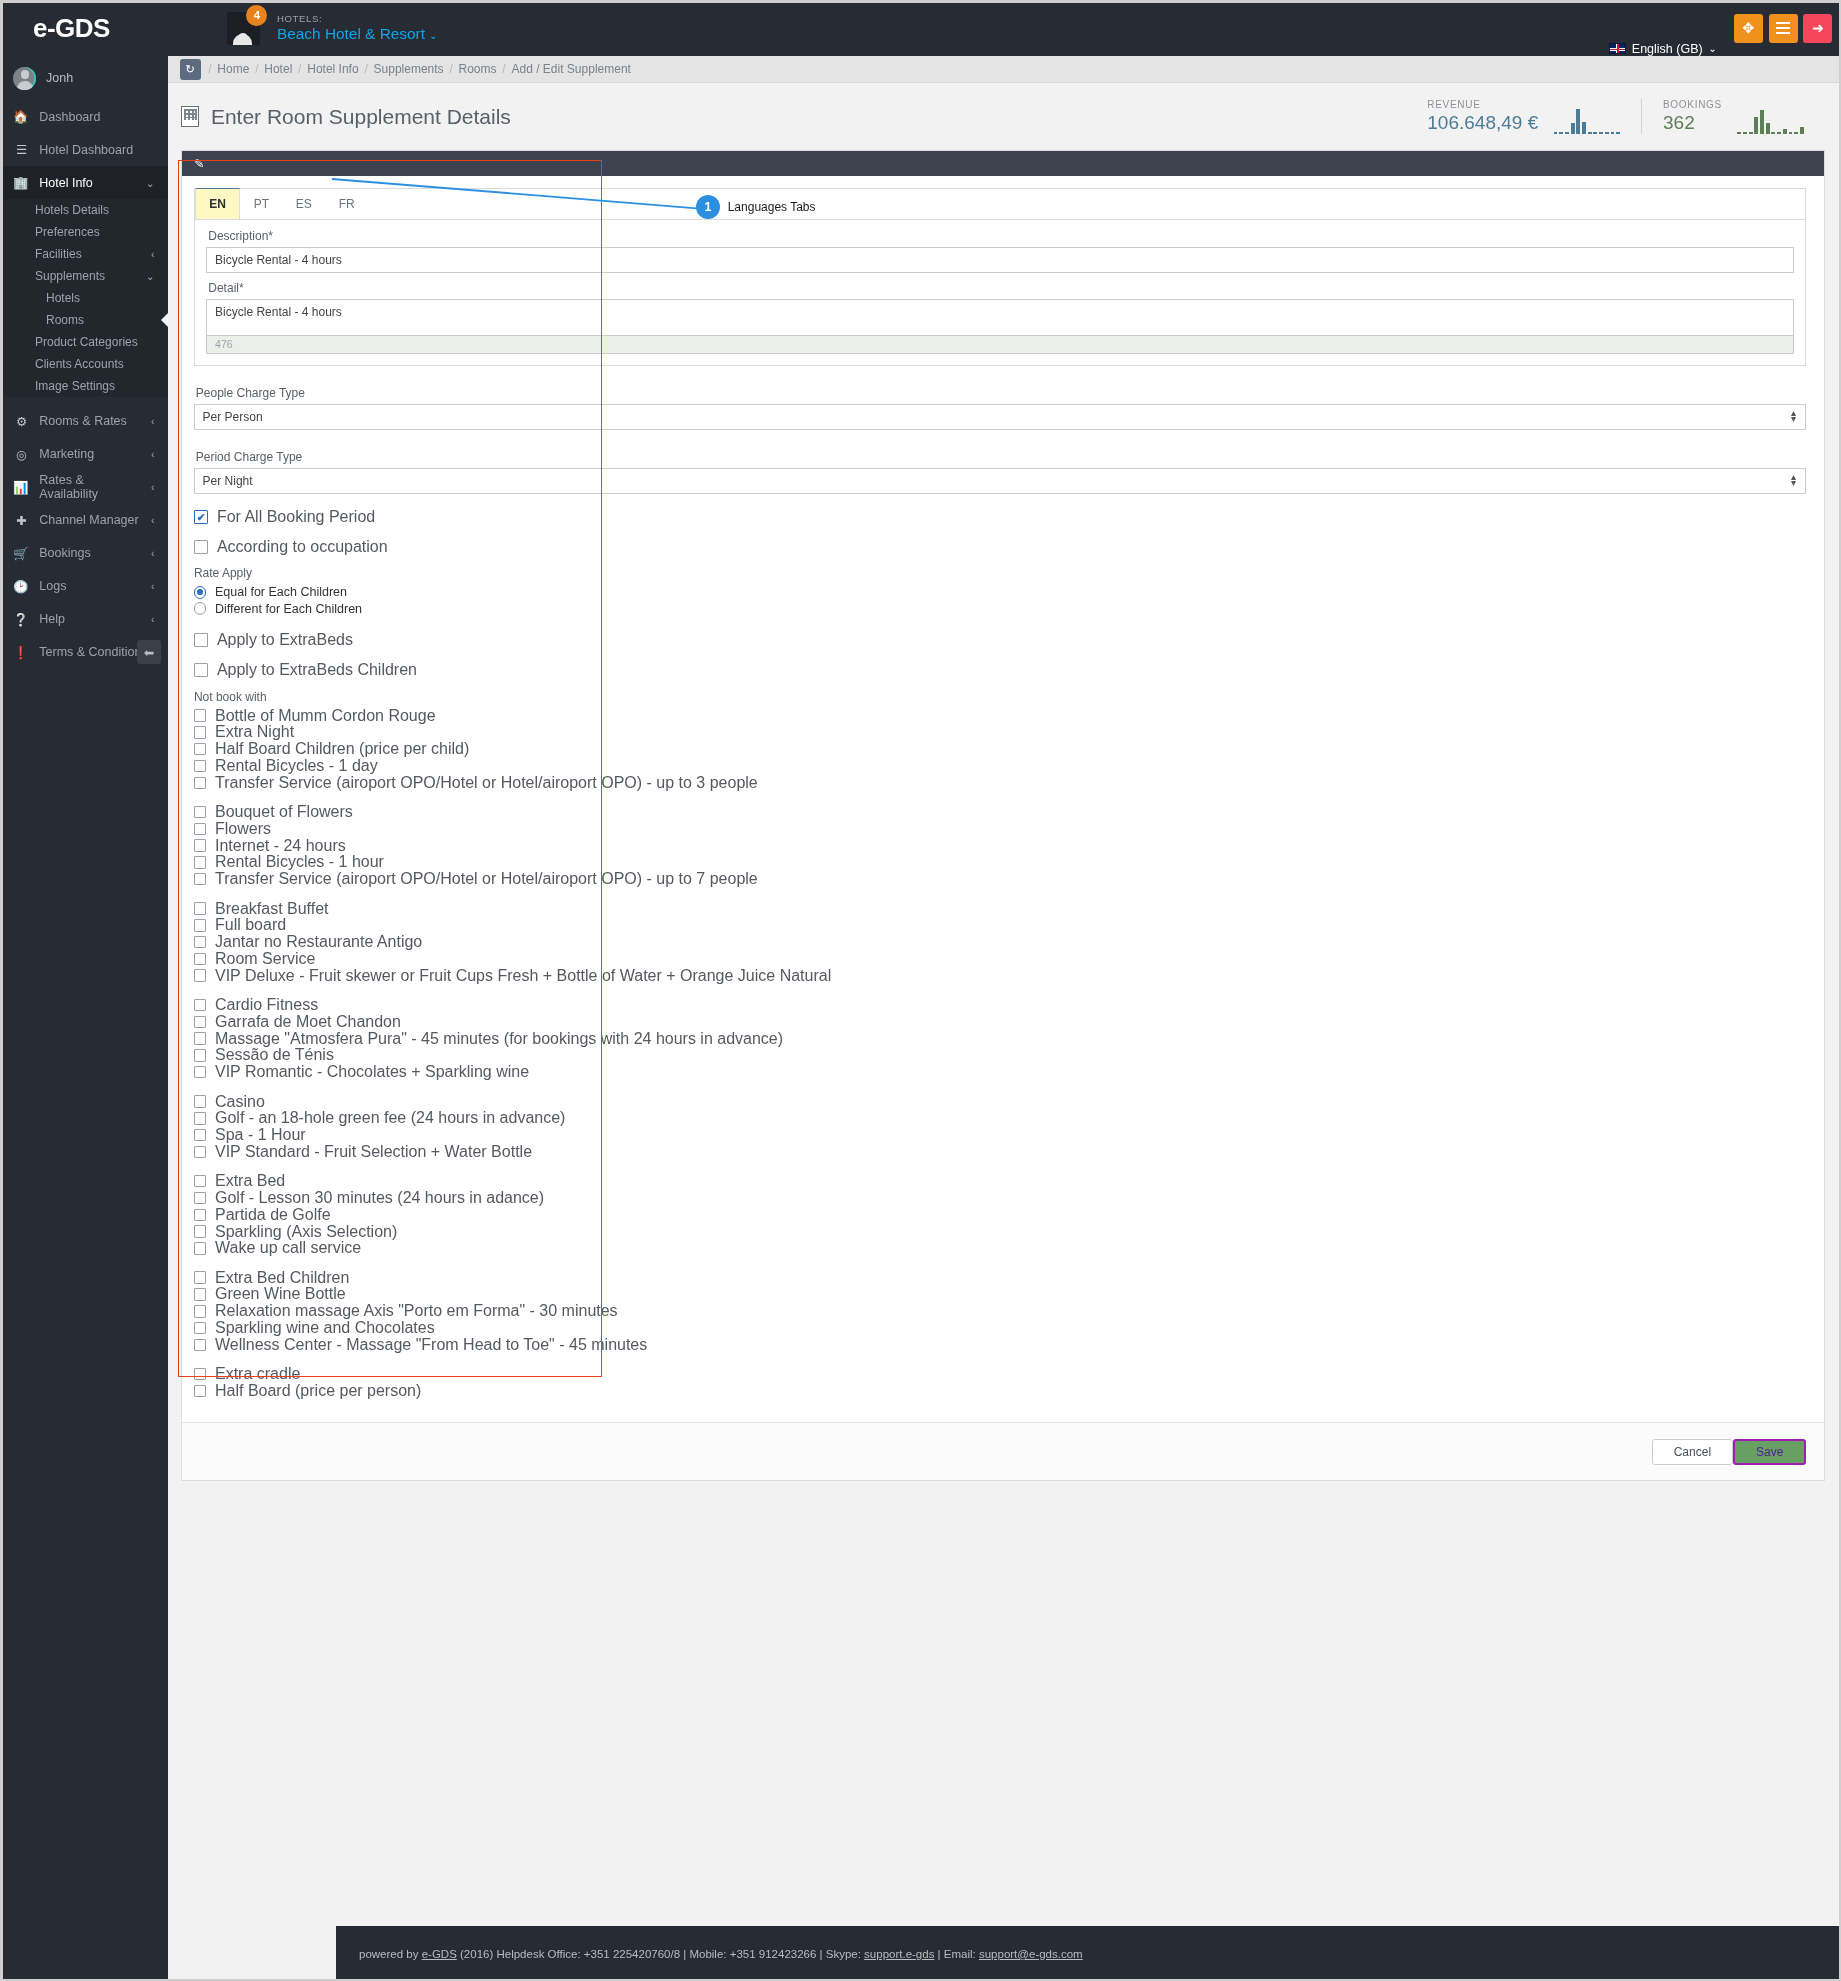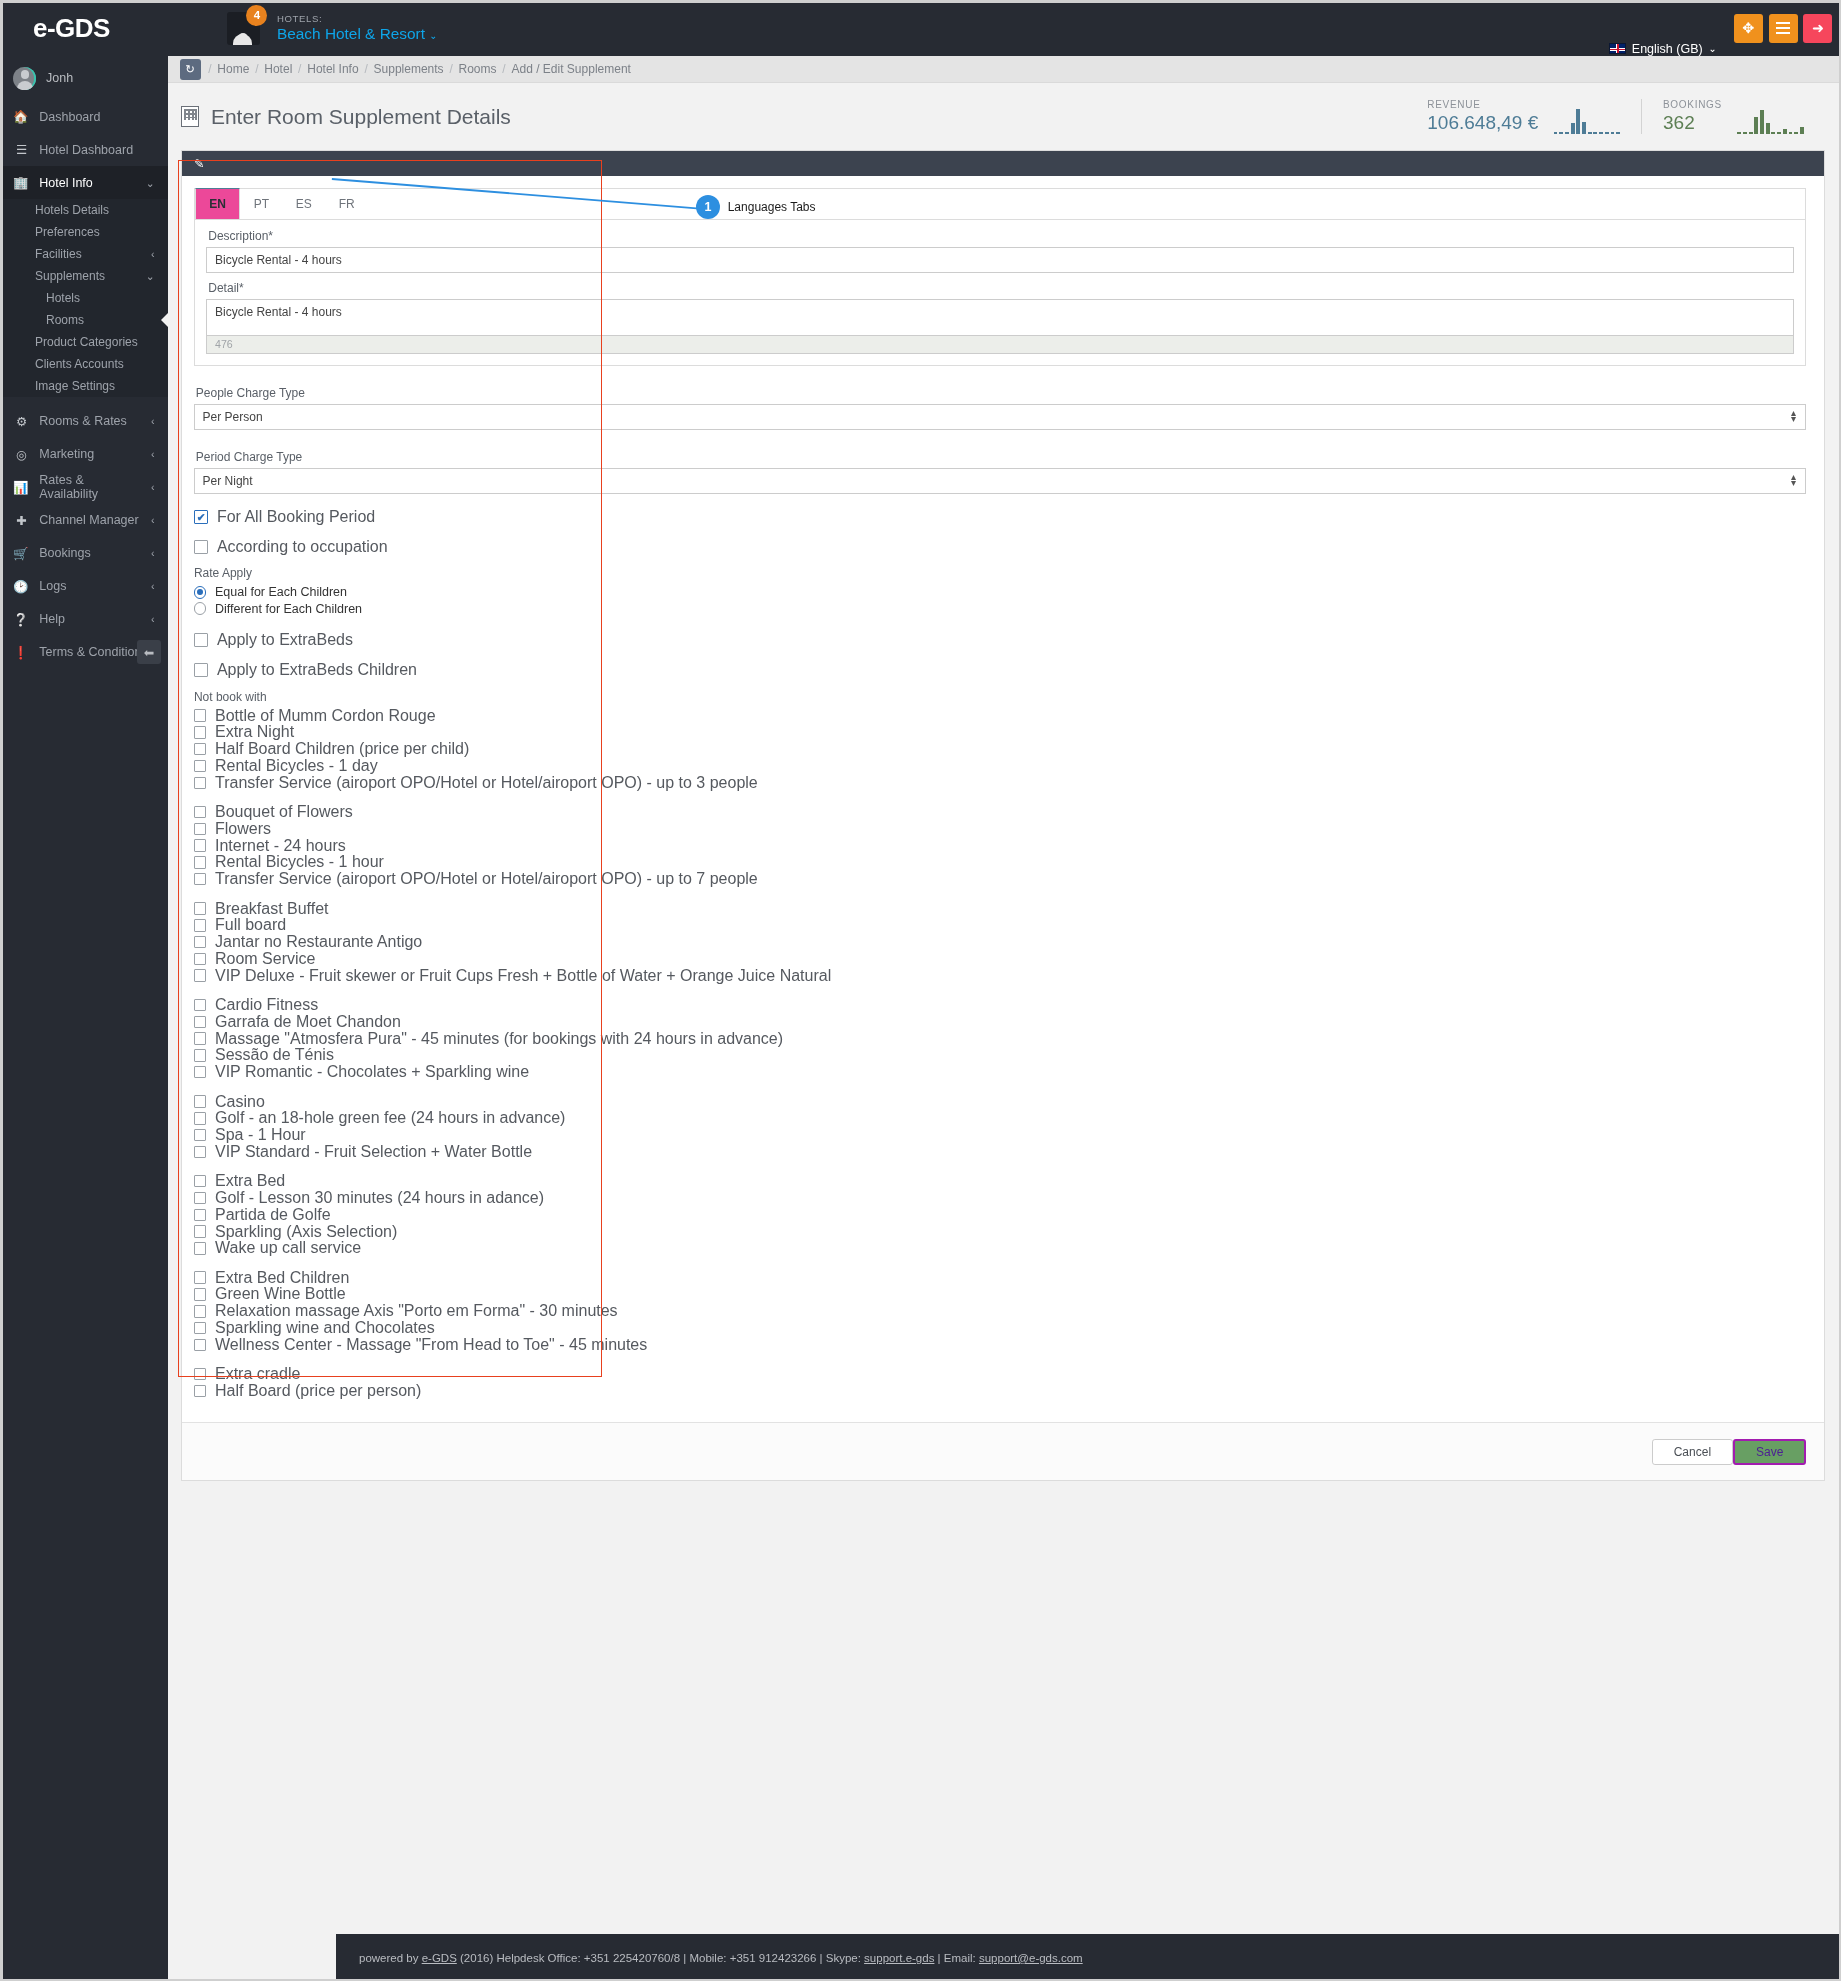--- a/index.html
+++ b/index.html
@@ -148,21 +148,21 @@
   .callout .txt { font-size:12px; color:#1b1b1b; }
   .leader { position:absolute; left:331px; top:178px; z-index:44; }
 
   
   .tabbox { border:1px solid #dcdcdc; }
   .tabs { display:flex; border-bottom:1px solid #dcdcdc; background:#fff; height:31px; }
   .tab {
     padding:0 13.4px; display:flex; align-items:center; font-size:12px; color:#6f747b;
   }
   .tab.active { color:#2b2f36; font-weight:bold; border-top:1.9px solid #4e7c96; margin-top:-1px;
-                border-left:1px solid #dcdcdc; border-right:1px solid #dcdcdc; background:#ec4899; }
+                border-left:1px solid #dcdcdc; border-right:1px solid #dcdcdc; background:#fef9c3; }
   .tabpane { padding:9.6px 11.5px 11.5px 11.5px; }
 
   .flabel { font-size:12px; color:#5a6068; margin:0 0 3.8px 1.9px; }
   .finput {
     width:100%; height:26px; border:1px solid #ccc; background:#fff;
     padding:0 7.7px; font-size:12px; color:#444; font-family:"Liberation Sans", sans-serif;
     display:flex; align-items:center;
   }
   .ftextarea {
     width:100%; height:37px; border:1px solid #ccc; background:#fff;
@@ -198,21 +198,21 @@
   .section-label { font-size:12px; color:#5a6068; margin:11.5px 0 3.8px 0; }
 
   .cblist .cbrow { margin-top:0.5px; }
 
   .panel-foot { border-top:1px solid #e2e2e2; height:58px; display:flex; align-items:center; justify-content:flex-end; padding-right:17.3px; gap:0; background:#fbfbfb;}
   .btn { height:26px; padding:0 21px; display:flex; align-items:center; justify-content:center; font-size:12px; border-radius:2.9px;}
   .btn-cancel { background:#fff; border:1px solid #ccc; color:#4a4f55; }
   .btn-save { background:#689f63; color:#4c1d95; border:2px solid #a21caf; }
 
   .footer {
-    position:absolute; left:168px; right:0; bottom:0; height:48px; background:#272b33;
+    position:absolute; left:168px; right:0; bottom:0; height:56px; background:#272b33;
     display:flex; align-items:center; padding-left:23px; color:#b9bcc1; font-size:11.5px;
   }
   .footer a { color:#b9bcc1; text-decoration:underline; }
   .outer-frame { position:absolute; inset:0; border:3.8px solid #cfcfcf; pointer-events:none; }
 </style>
 </head>
 <body>
 
 <div class="app">
 

